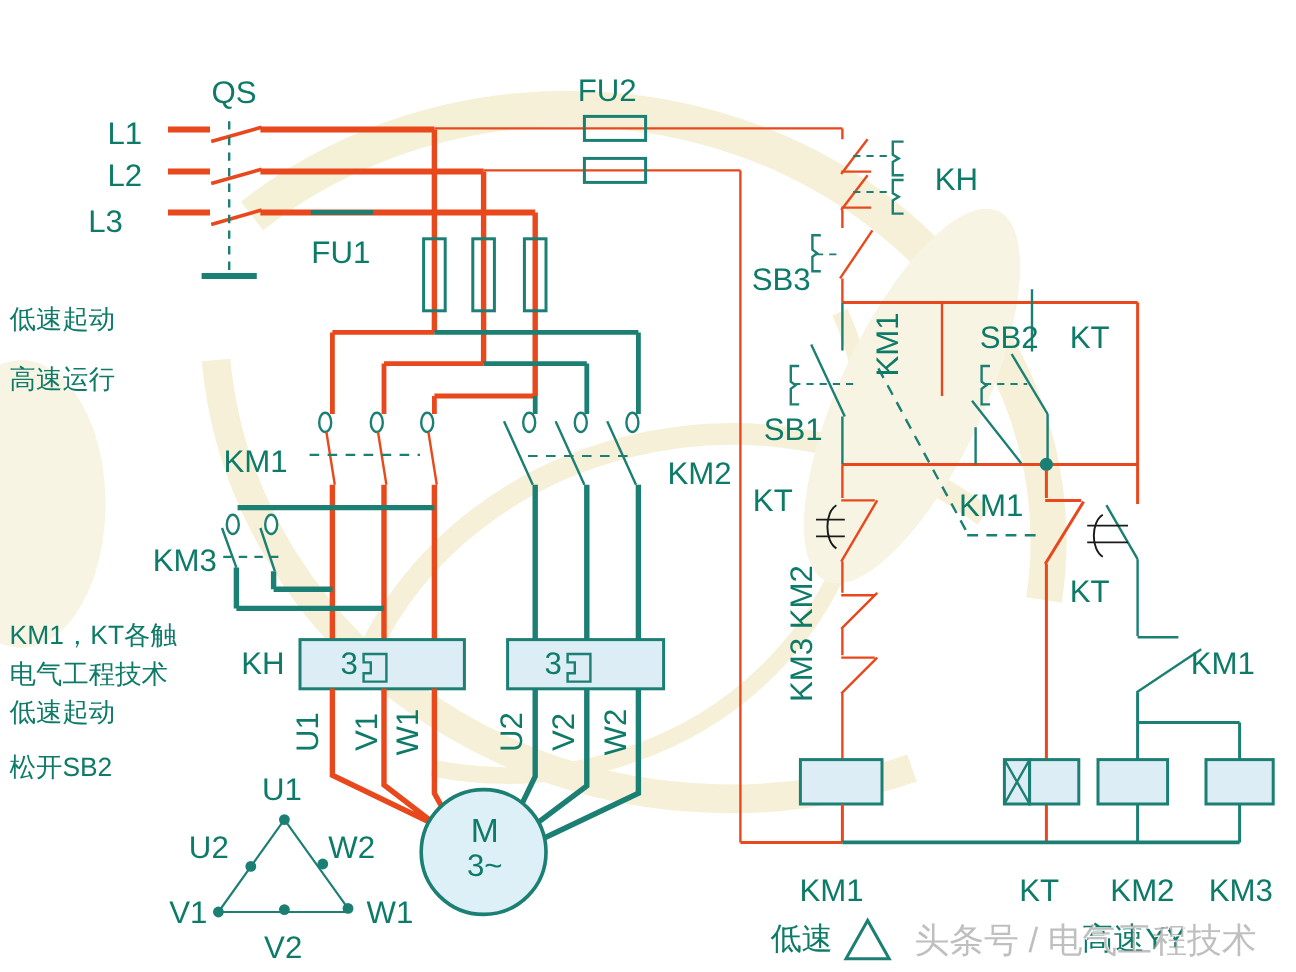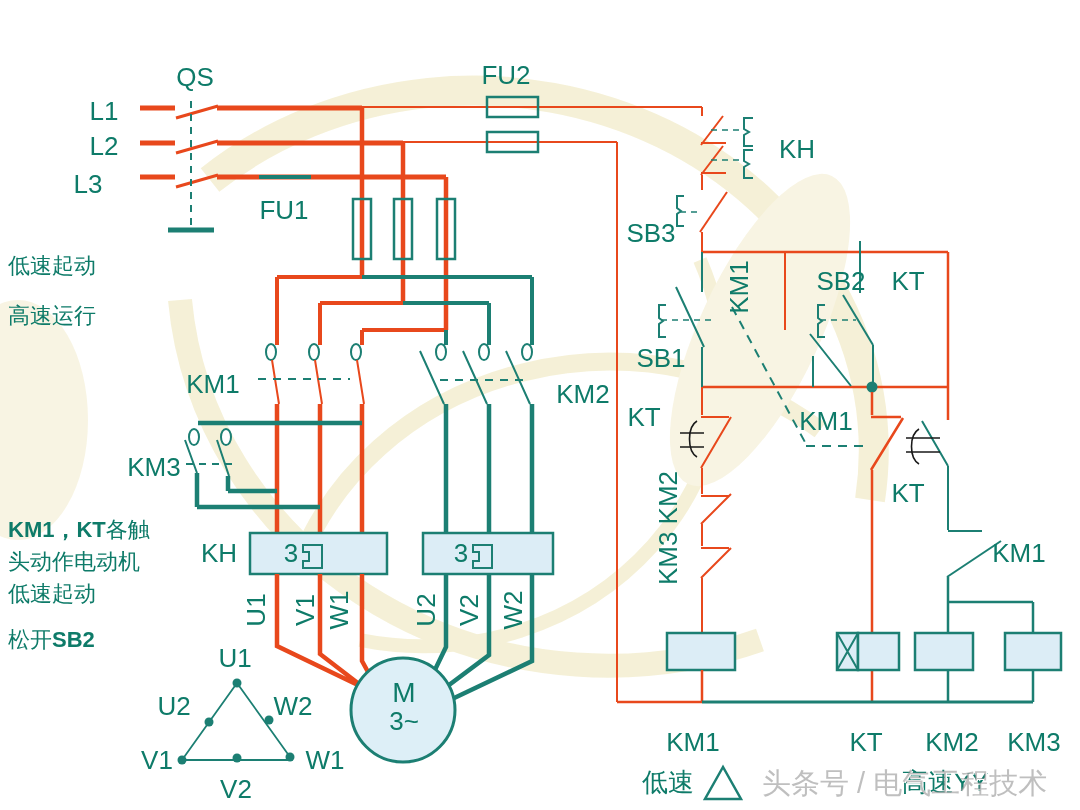--- a/index.html
+++ b/index.html
@@ -10,21 +10,21 @@
     --cream:#f2ecca;
   }
   html,body{margin:0;padding:0;background:#ffffff;}
   #stage{position:relative;width:1080px;height:810px;background:#ffffff;overflow:hidden;
          font-family:"Liberation Sans",sans-serif;}
   svg{position:absolute;left:0;top:0;}
   .c{position:absolute;transform:translate(-50%,-50%);color:var(--tealtxt);
      font-size:26px;white-space:nowrap;line-height:1;}
   .v{transform:translate(-50%,-50%) rotate(-90deg);}
   .l{position:absolute;color:var(--tealtxt);font-size:27px;white-space:nowrap;line-height:1.15;}
-  .b{font-weight:bold;}
+  .b{font-weight:normal;}
   #title{position:absolute;left:12px;top:10px;color:#0d7c69;font-size:31px;font-weight:bold;}
   #wm-gray{position:absolute;color:rgba(148,148,148,0.60);font-size:29px;font-weight:normal;
            text-shadow:1px 1px 0 #ffffff; white-space:nowrap;}
   .smallnote{font-size:22px;}
 </style>
 </head>
 <body>
 
 <div id="stage">
 
@@ -218,21 +218,21 @@
   <div class="c" style="left:104px;top:146px">L2</div>
   <div class="c" style="left:88px;top:184px">L3</div>
   <div class="c" style="left:195px;top:77px">QS</div>
   <div class="c" style="left:284px;top:210px">FU1</div>
   <div class="c" style="left:506px;top:75px">FU2</div>
 
   <div class="l smallnote" style="left:8px;top:253px">低速起动</div>
   <div class="l smallnote" style="left:8px;top:303px">高速运行</div>
 
   <div class="l smallnote" style="left:8px;top:517px"><span class="b">KM1，KT</span><span>各触</span></div>
-  <div class="l smallnote" style="left:8px;top:549px">头动作电动机</div>
+  <div class="l smallnote" style="left:8px;top:549px">电气工程技术</div>
   <div class="l smallnote" style="left:8px;top:581px">低速起动</div>
   <div class="l smallnote" style="left:8px;top:627px"><span>松开</span><span class="b">SB2</span></div>
 
   <div class="c" style="left:213px;top:384px">KM1</div>
   <div class="c" style="left:583px;top:394px">KM2</div>
   <div class="c" style="left:154px;top:467px">KM3</div>
   <div class="c" style="left:219px;top:553px">KH</div>
   <div class="c" style="left:291px;top:553px">3</div>
   <div class="c" style="left:461px;top:553px">3</div>
 

